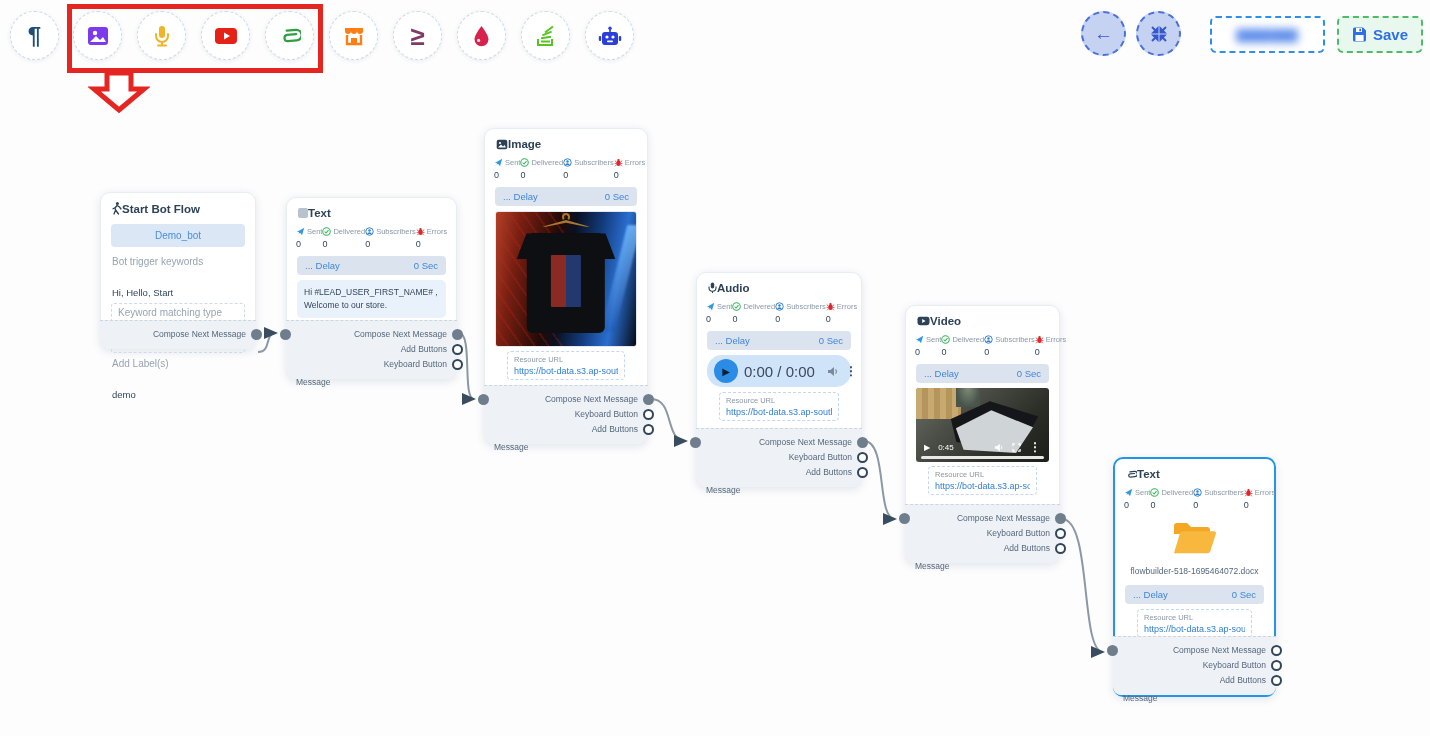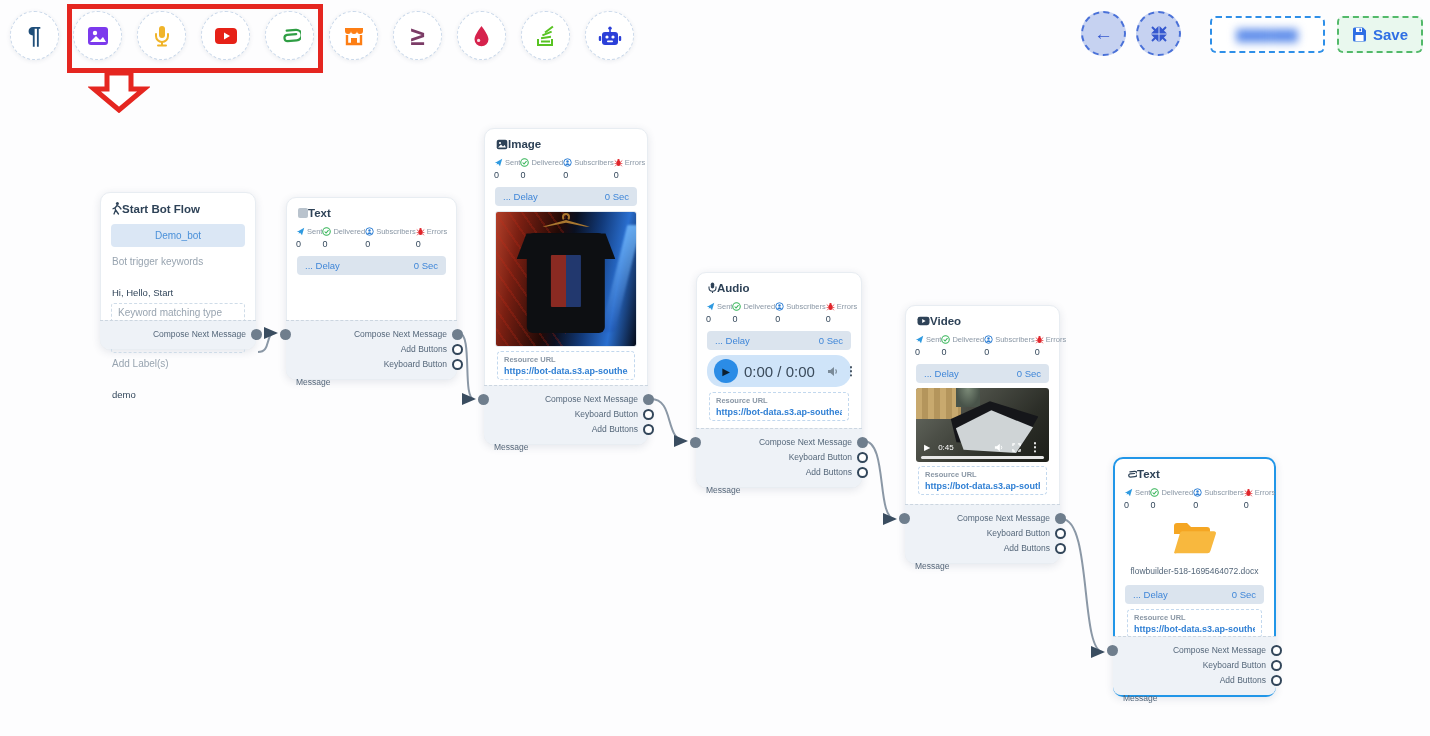--- a/index.html
+++ b/index.html
@@ -42,21 +42,21 @@
           box-shadow:0 2px 8px rgba(40,60,90,.12); z-index:2; color:#2e4257; cursor:grab; }
   .node.selected { border:2px solid #2196e8; }
   .node-head { display:flex; align-items:center; padding:9px 11px 3px;
                font-weight:bold; font-size:11.5px; color:#2e4257; }
   .stats { display:flex; justify-content:space-between; padding:5px 9px 2px; }
   .stat { text-align:left; }
   .stat-top { display:flex; align-items:center; gap:2px; font-size:7.5px; color:#8a97a5; }
   .stat-val { font-size:9px; color:#33475b; margin-top:3px; }
   .delay { margin:5px 10px; background:#dbe4ee; border-radius:4px; display:flex;
            justify-content:space-between; padding:4px 8px; color:#3f86d8; font-size:9.5px; cursor:pointer; }
-  .resource { margin:4px 12px; border:1px dashed #c2d8ee; border-radius:4px; padding:3px 6px; background:#fff;font-weight:bold; }
+  .resource { margin:4px 22px; border:1px dashed #c2d8ee; border-radius:4px; padding:3px 6px; background:#fff; }
   .resource .rlabel { font-size:7.5px; color:#8a97a5; }
   .resource .rlink { font-size:9px; color:#2f7fd4; margin-top:2px; white-space:nowrap; overflow:hidden; cursor:pointer; }
   .node-footer { position:absolute; bottom:0; left:-1px; right:-1px; background:#eef2f7;
                  border-top:1px dashed #ccd6e0; border-radius:0 0 9px 9px; padding:6px 10px 7px; }
   .node.selected .node-footer { left:-2px; right:-2px; border-radius:0 0 8px 8px; }
   .frow { position:relative; height:15px; line-height:15px; text-align:right;
           color:#55677a; font-size:8.5px; }
   .msg-label { position:absolute; left:0;margin-top:48px; }
   .port { position:absolute; width:11px; height:11px; border-radius:50%; cursor:crosshair; }
   .port.filled { background:#6f7e8d; }
@@ -343,20 +343,21 @@
             </svg>
             <span>Errors</span>
           </div>
           <div class="stat-val">0</div>
         </div>
     </div>
     <div class="delay">
       <span>... Delay</span>
         <span>0 Sec</span>
     </div>
+    <div class="msg-box">Hi  #LEAD_USER_FIRST_NAME# , Welcome to our store.</div>
     <div class="node-footer">
       <div class="frow">
         <span class="msg-label">Message</span>
         <span class="port filled in-port"></span>
         <span>Compose Next Message</span>
         <span class="port filled out-port"></span>
       </div>
       <div class="frow">
         <span>Add Buttons</span>
         <span class="port hollow out-port"></span>

